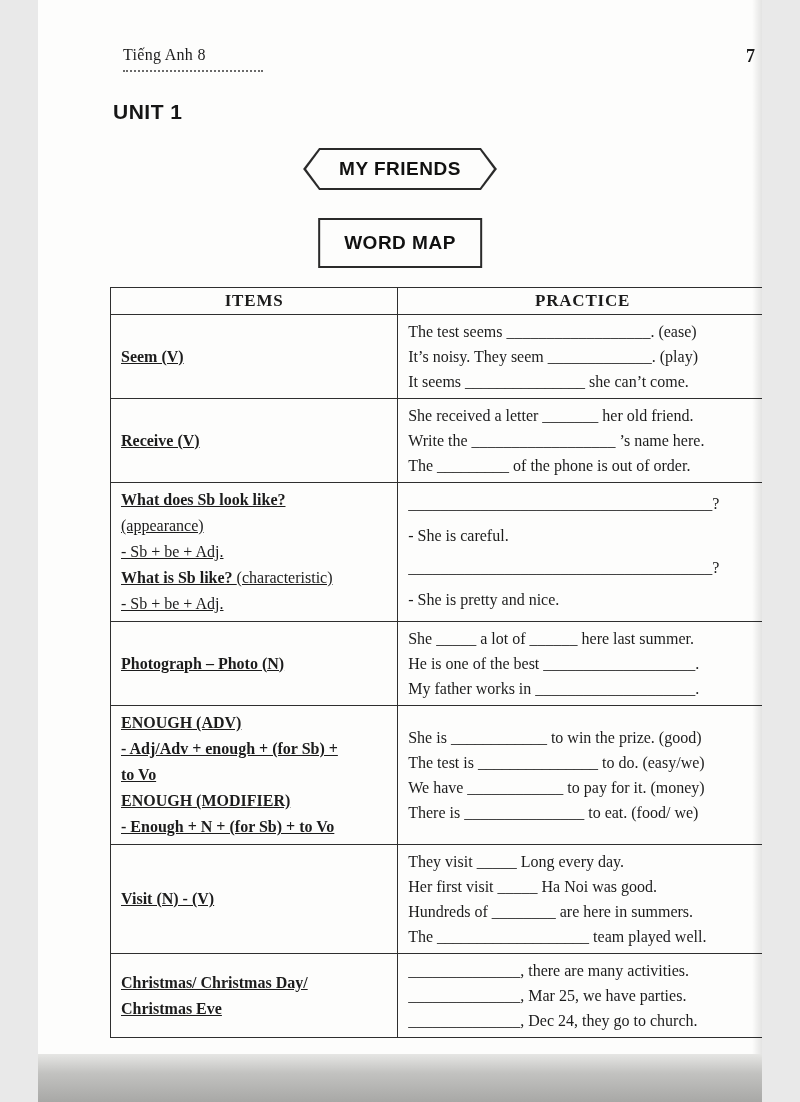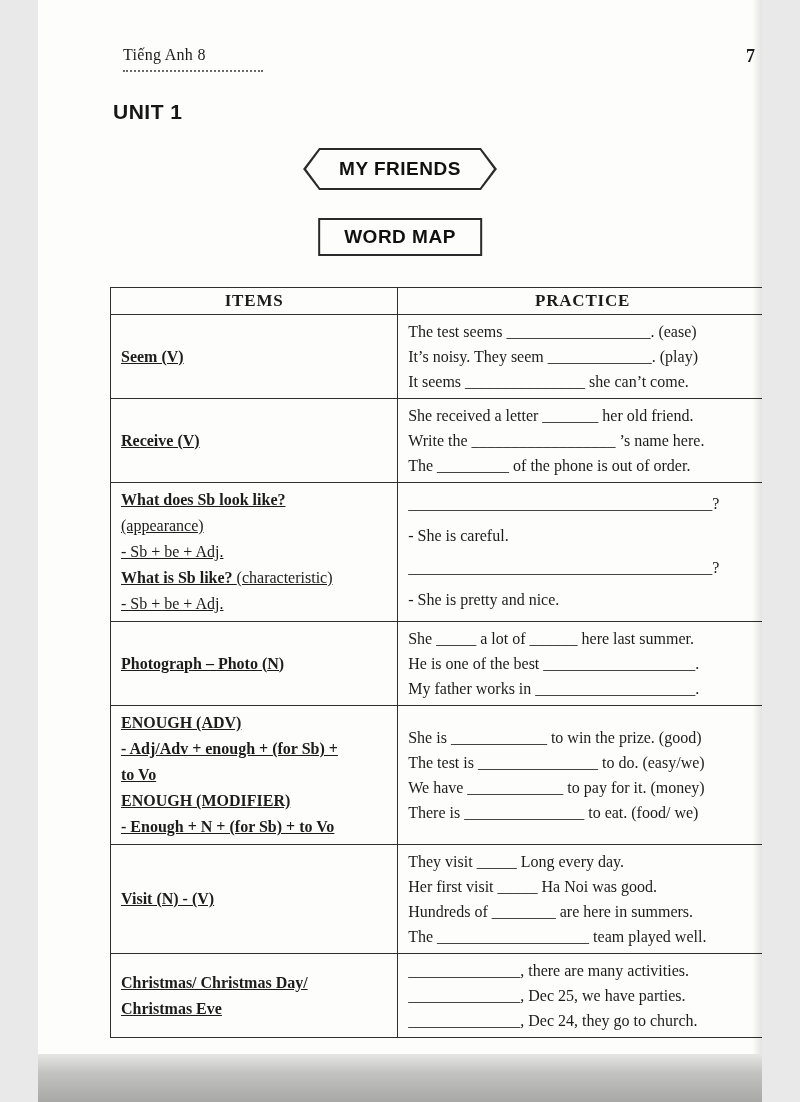--- a/index.html
+++ b/index.html
@@ -55,21 +55,21 @@
     clip-path: polygon(15px 0, calc(100% - 15px) 0, calc(100% - 1px) 50%, calc(100% - 15px) 100%, 15px 100%, 1px 50%);
     padding: 8px 34px;
     font-family: "Liberation Sans", "DejaVu Sans", sans-serif;
     font-size: 19px; font-weight: bold; letter-spacing: 0.5px; color: #111;
   }
 
   
   .rect-banner {
     position: absolute; left: 50%; top: 218px; transform: translateX(-50%);
     border: 2px solid #2a2a2a;
-    padding: 6px 24px;
+    padding: 12px 24px;
     font-family: "Liberation Sans", "DejaVu Sans", sans-serif;
     font-size: 19px; font-weight: bold; letter-spacing: 0.5px; color: #111;
     background: #fdfdfc;
   }
 
   
   .wordmap-table {
     position: absolute; left: 72px; top: 287px; width: 658px;
     border-collapse: collapse;
     font-size: 16px;
@@ -187,21 +187,21 @@
             <div class="line">The ___________________ team played well.</div>
           </td>
         </tr>
         <tr>
           <td class="cell items-cell">
             <div class="line"><span class="bold">Christmas/ Christmas Day/</span></div>
             <div class="line"><span class="bold">Christmas Eve</span></div>
           </td>
           <td class="cell practice-cell">
             <div class="line">______________, there are many activities.</div>
-            <div class="line">______________, Dec 25, we have parties.</div>
+            <div class="line">______________, Mar 25, we have parties.</div>
             <div class="line">______________, Dec 24, they go to church.</div>
           </td>
         </tr>
       </tbody>
   </table>
 
   <div class="scan-right"></div>
   <div class="scan-bottom"></div>
 
 </div>

